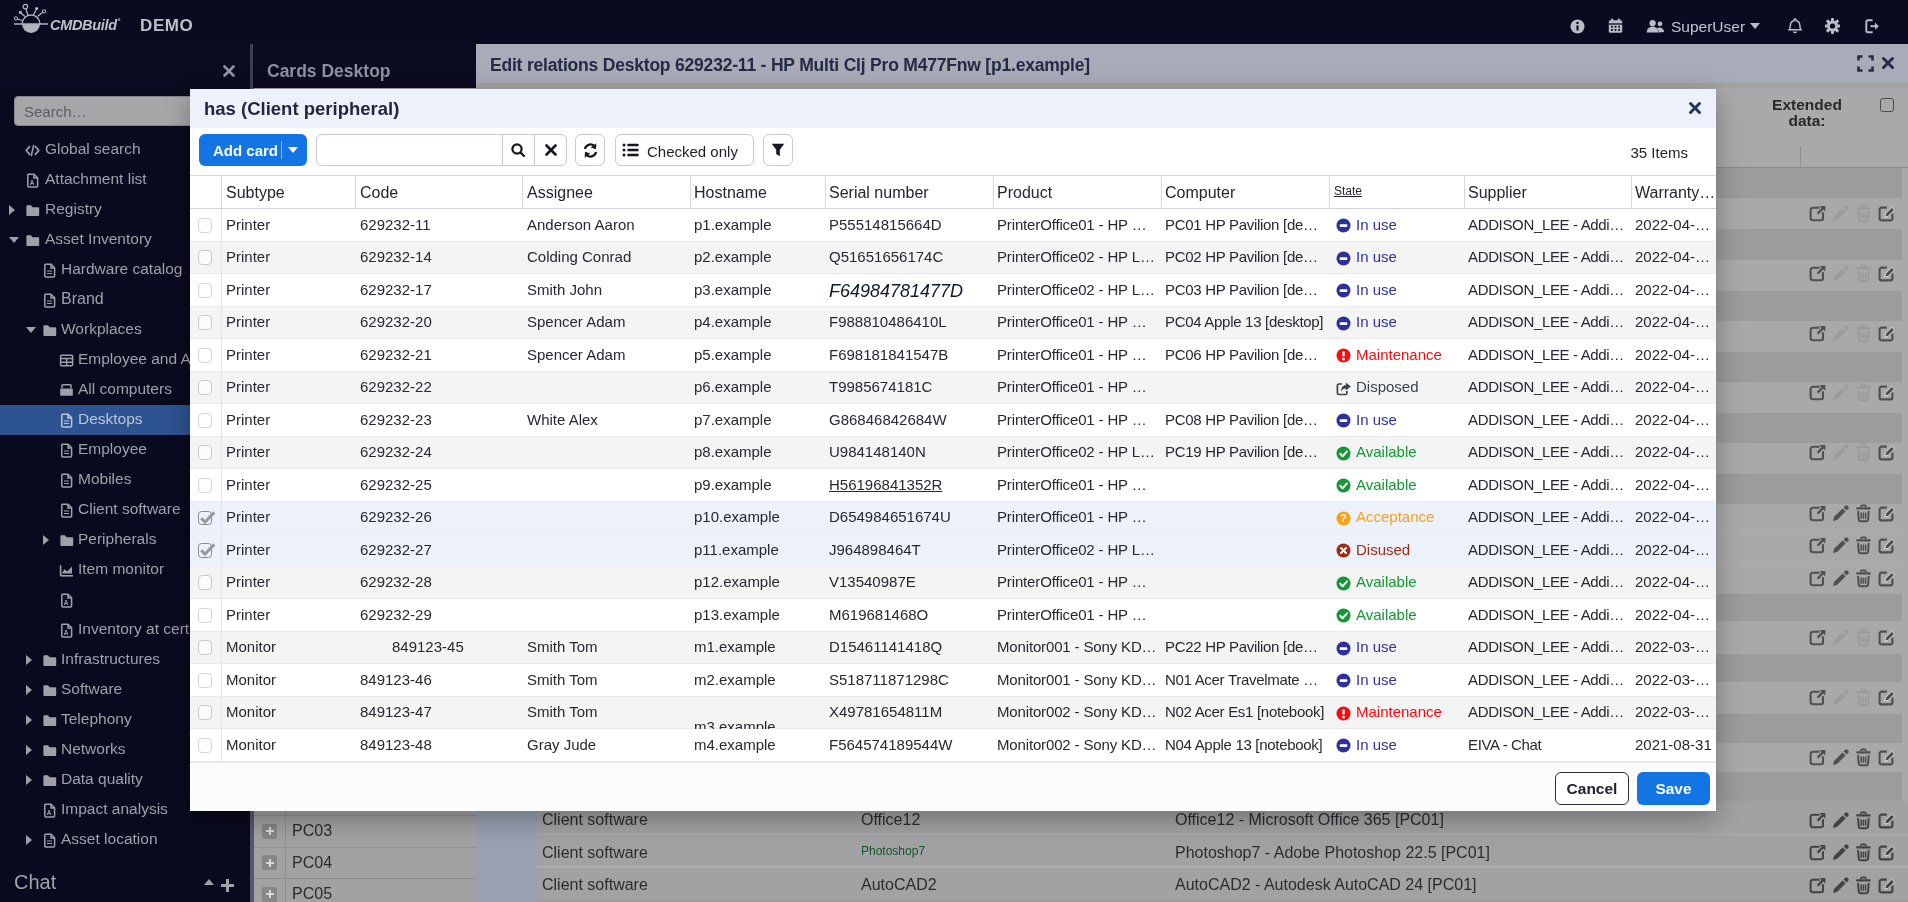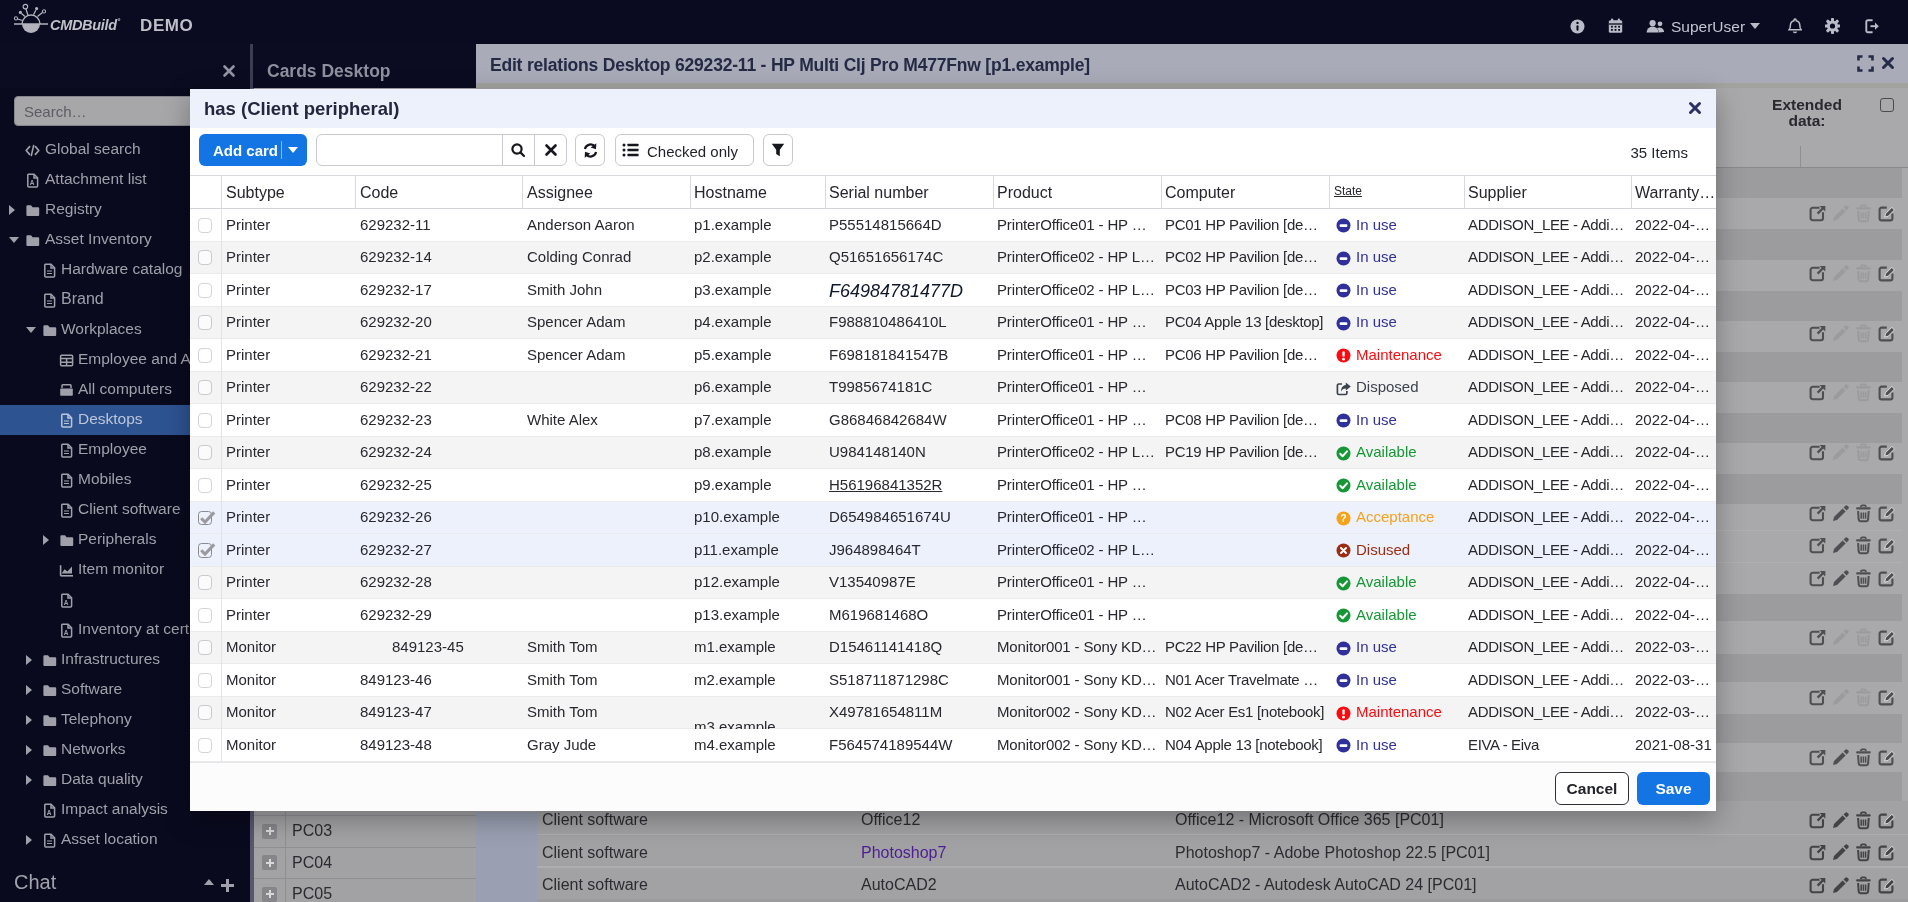--- a/index.html
+++ b/index.html
@@ -352,21 +352,21 @@
     <rect x="2.2" y="3.2" width="14.4" height="2.3" rx="0.7" fill="#434347"></rect>
     <path d="M7 3 V2.6 a1.2 1.2 0 0 1 1.2 -1.2 h2.4 a1.2 1.2 0 0 1 1.2 1.2 V3" fill="none" stroke="#434347" stroke-width="1.8"></path>
     <path d="M4.1 7 L4.7 15.7 a1.7 1.7 0 0 0 1.7 1.5 h6 a1.7 1.7 0 0 0 1.7 -1.5 L14.7 7" fill="none" stroke="#434347" stroke-width="2"></path>
     <path d="M7.2 8.6 V14.8 M9.4 8.6 V14.8 M11.6 8.6 V14.8" stroke="#434347" stroke-width="1.5"></path>
   </svg>
 <svg class="a" style="left:1877px;top:810.5px;" width="19" height="19" viewBox="0 0 19 19">
     <path d="M9.8 3.6 H4.6 a2 2 0 0 0 -2 2 v8.8 a2 2 0 0 0 2 2 h8.8 a2 2 0 0 0 2 -2 V9.4" fill="none" stroke="#434347" stroke-width="2.1"></path>
     <path d="M7.8 13 L8.5 9.7 L14.8 3.4 L17.4 6 L11.1 12.3 L7.8 13 Z" fill="#434347" stroke="#fff" stroke-width="0.7"></path>
   </svg>
 <div class="a" style="left:542px;top:843.5px;font-size:16px;color:#2b2b31;">Client software</div>
-<div class="a" style="left:861px;top:843.5px;font-size:16px;color:#4c1d95;">Photoshop7</div>
+<div class="a" style="left:861px;top:843.5px;font-size:12px;color:#14532d;">Photoshop7</div>
 <div class="a" style="left:1175px;top:843.5px;font-size:16px;color:#2b2b31;">Photoshop7 - Adobe Photoshop 22.5 [PC01]</div>
 <svg class="a" style="left:1808px;top:843.0px;" width="19" height="19" viewBox="0 0 19 19">
     <path d="M11.6 3.8 H4.6 a2 2 0 0 0 -2 2 v8.4 a2 2 0 0 0 2 2 h8.4 a2 2 0 0 0 2 -2 V8.2" fill="none" stroke="#434347" stroke-width="2.1"></path>
     <path d="M11.6 1.9 H17.3 V7.6 Z" fill="#434347"></path>
     <path d="M15.8 3.4 L9.6 9.6" stroke="#434347" stroke-width="2.2"></path>
   </svg>
 <svg class="a" style="left:1831px;top:843.0px;" width="19" height="19" viewBox="0 0 19 19">
     <path d="M2 17 L3 13 L11.6 4.4 L14.6 7.4 L6 16 L2 17 Z" fill="#434347"></path>
     <path d="M12.6 3.4 L14.3 1.7 a1.5 1.5 0 0 1 2.1 0 l0.9 0.9 a1.5 1.5 0 0 1 0 2.1 L15.6 6.4 Z" fill="#434347"></path>
   </svg>
@@ -866,20 +866,20 @@
 <div class="a nw" style="left:527px;top:735.75px;width:159px;font-size:15px;color:#28282e;">Gray Jude</div>
 <div class="a nw" style="left:694px;top:735.75px;width:127px;font-size:15px;color:#28282e;">m4.example</div>
 <div class="a nw" style="left:829px;top:735.75px;width:160px;font-size:15px;color:#28282e;">F564574189544W</div>
 <div class="a nw" style="left:997px;top:735.75px;width:162px;font-size:15px;color:#28282e;text-overflow:ellipsis;letter-spacing:-0.15px;">Monitor002 - Sony KDL-43WD7</div>
 <div class="a nw" style="left:1165px;top:735.75px;width:160px;font-size:15px;color:#28282e;text-overflow:ellipsis;letter-spacing:-0.3px;">N04 Apple 13 [notebook]</div>
 <svg class="a" style="left:1336px;top:738.25px;" width="15" height="15" viewBox="0 0 15 15">
     <circle cx="7.5" cy="7.5" r="7" fill="#30309c"></circle>
     <rect x="3.6" y="6.3" width="7.8" height="2.6" rx="1.2" fill="#fff"></rect>
   </svg>
 <div class="a nw" style="left:1356px;top:735.75px;font-size:15px;color:#30309c;">In use</div>
-<div class="a nw" style="left:1468px;top:735.75px;width:161px;font-size:15px;color:#28282e;text-overflow:ellipsis;letter-spacing:-0.35px;">EIVA - Eiva</div>
+<div class="a nw" style="left:1468px;top:735.75px;width:161px;font-size:15px;color:#28282e;text-overflow:ellipsis;letter-spacing:-0.35px;">EIVA - Chat</div>
 <div class="a nw" style="left:1635px;top:735.75px;width:79px;font-size:15px;color:#28282e;">2021-08-31</div>
 <div class="a" style="left:221px;top:209px;width:1px;height:552.5px;background:#e2e2e8;"></div>
 <div class="a" style="left:190px;top:762px;width:1526px;height:1px;background:#e5e5e9;"></div>
 <div class="a" style="left:190px;top:763px;width:1526px;height:48px;background:#fcfcfd;"></div>
 <div class="a" style="left:1555px;top:772px;width:74px;height:33px;background:#fff;border:1.6px solid #2e2e38;border-radius:6px;"></div>
 <div class="a" style="left:1555px;top:780px;width:74px;text-align:center;font-size:15.5px;font-weight:bold;color:#22222a;">Cancel</div>
 <div class="a" style="left:1637px;top:772px;width:73px;height:33px;background:#1374e4;border-radius:6px;"></div>
 <div class="a" style="left:1637px;top:780px;width:73px;text-align:center;font-size:15.5px;font-weight:bold;color:#fff;">Save</div>
 </body></html>

